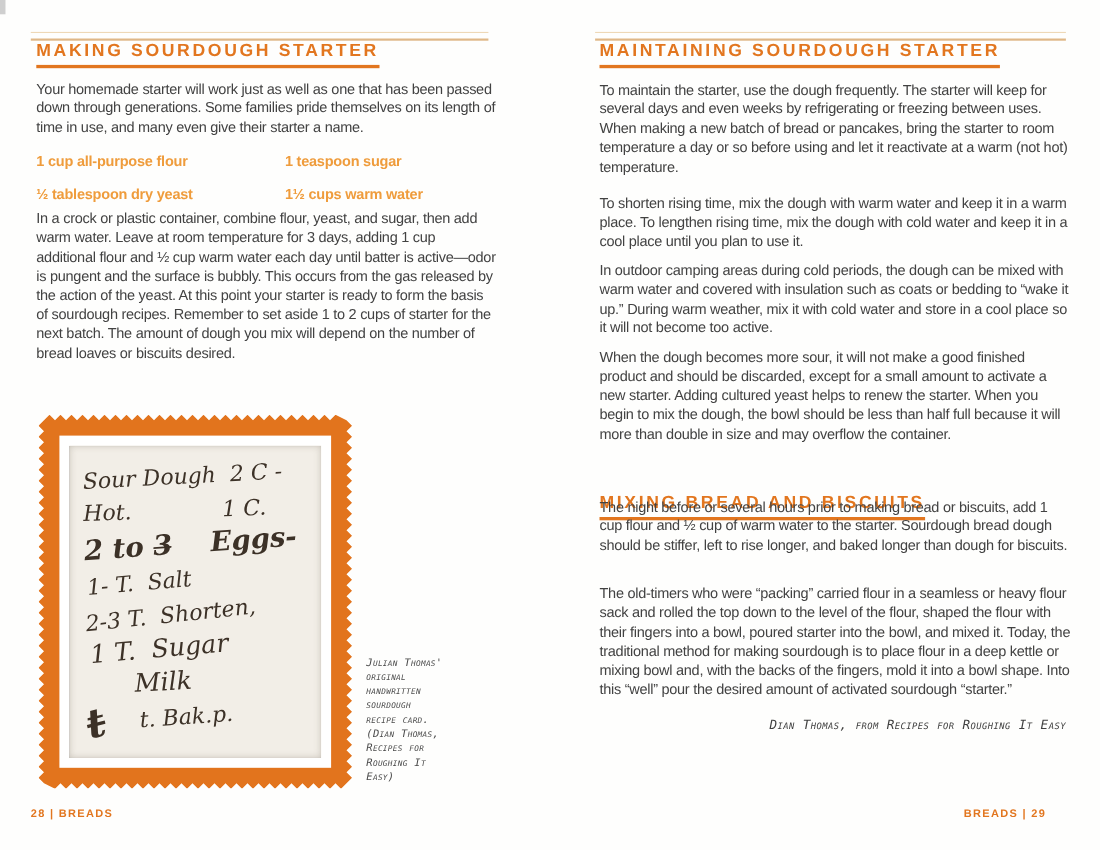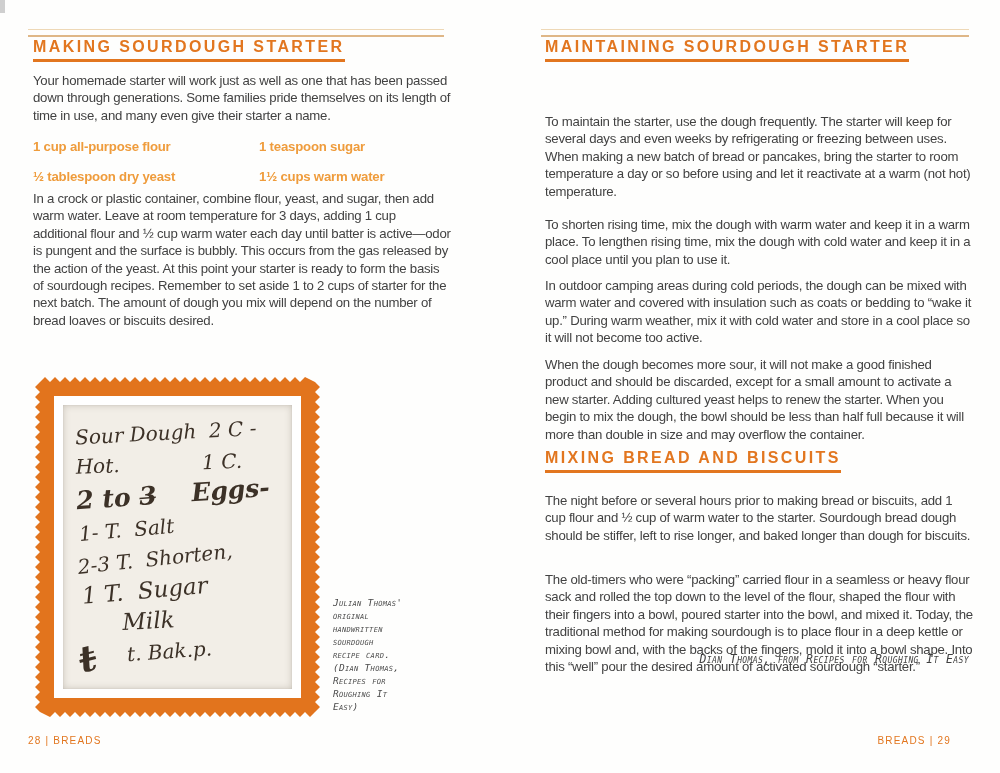--- a/index.html
+++ b/index.html
@@ -25,21 +25,21 @@
     position:absolute;display:inline-block;
     font-size:16px;font-weight:bold;letter-spacing:2.4px;
     color:#e2761f;border-bottom:3px solid #e2761f;
     padding-bottom:3px;white-space:nowrap;
   }
   .body-text{
     position:absolute;font-size:13.2px;line-height:17.4px;
     letter-spacing:-0.25px;color:#424242;margin:0;
   }
   #page-left .body-text{width:420px;left:33px;}
-  #page-right .body-text{width:428px;left:57px;margin-top:40px;}
+  #page-right .body-text{width:428px;left:57px;}
 
   .ingredients{
     position:absolute;left:33px;top:139px;width:440px;
     display:grid;grid-template-columns:214px auto;grid-auto-rows:18px;
     font-size:13.2px;font-weight:bold;letter-spacing:-0.2px;color:#ef9c3c;gap:12px;
   }
 
   
   .stamp-frame{
     position:absolute;left:35px;top:377px;width:285px;height:340px;
@@ -80,21 +80,21 @@
   }
 
   .attribution{
     position:absolute;left:57px;top:652px;width:424px;text-align:right;
     font-family:"DejaVu Sans Mono",monospace;font-style:italic;font-variant:small-caps;
     font-size:11.5px;letter-spacing:.4px;color:#3f3f3f;white-space:nowrap;
   }
 
   .page-footer{
     position:absolute;top:735px;
-    font-size:10px;font-weight:normal;letter-spacing:1.2px;color:#e2761f;
+    font-size:10px;font-weight:bold;letter-spacing:1.2px;color:#e2761f;
     white-space:nowrap;
   }
   #footer-left{left:28px;}
   #footer-right{right:37px;text-align:right;}
 </style>
 </head>
 <body>
 
 <div id="spread">
   <div class="scan-artifact"></div>

